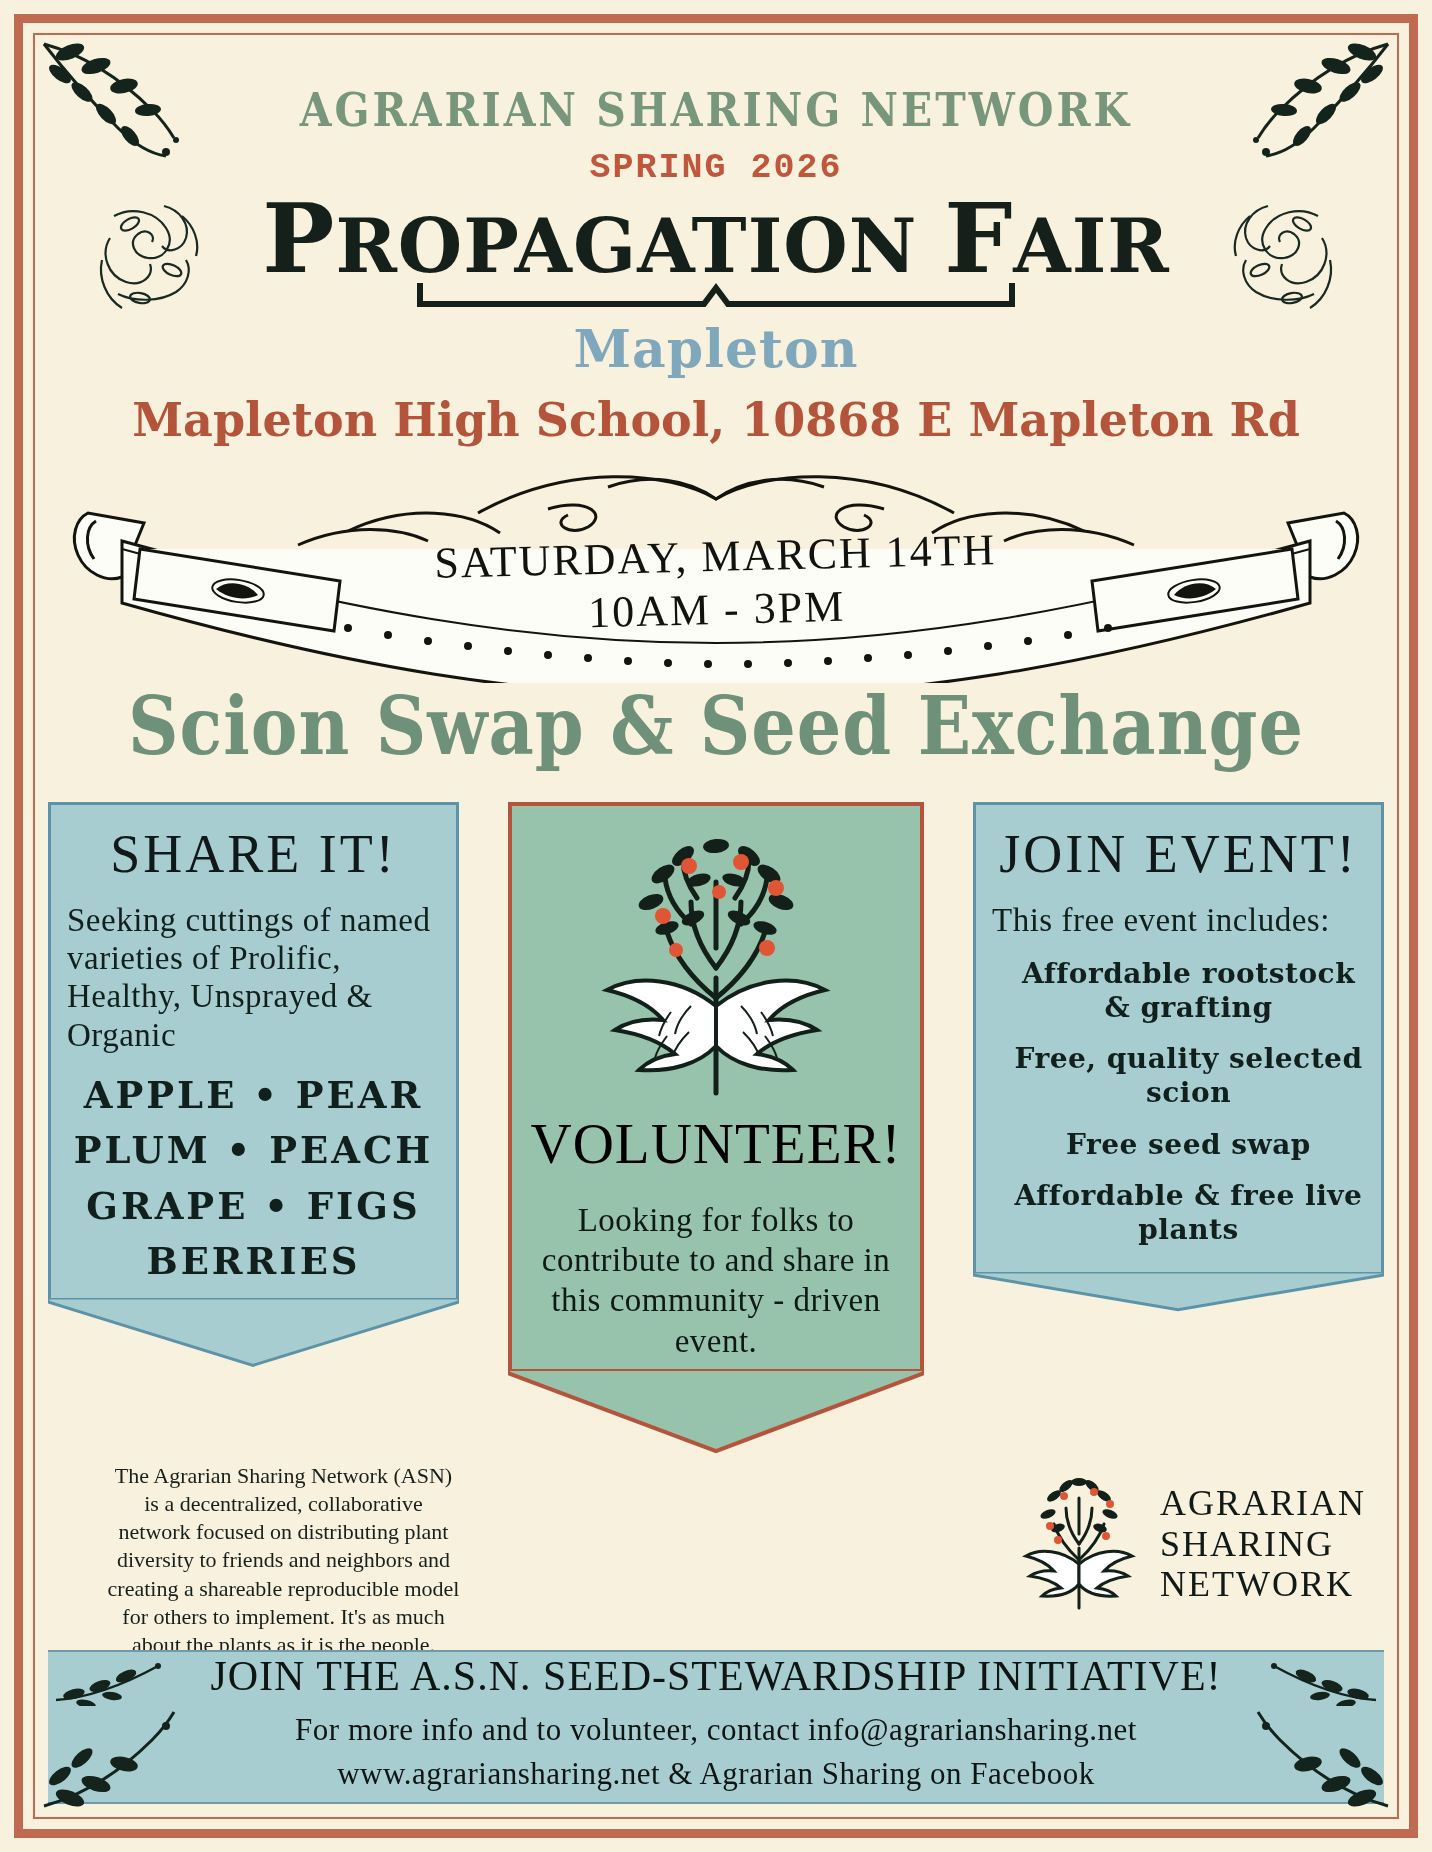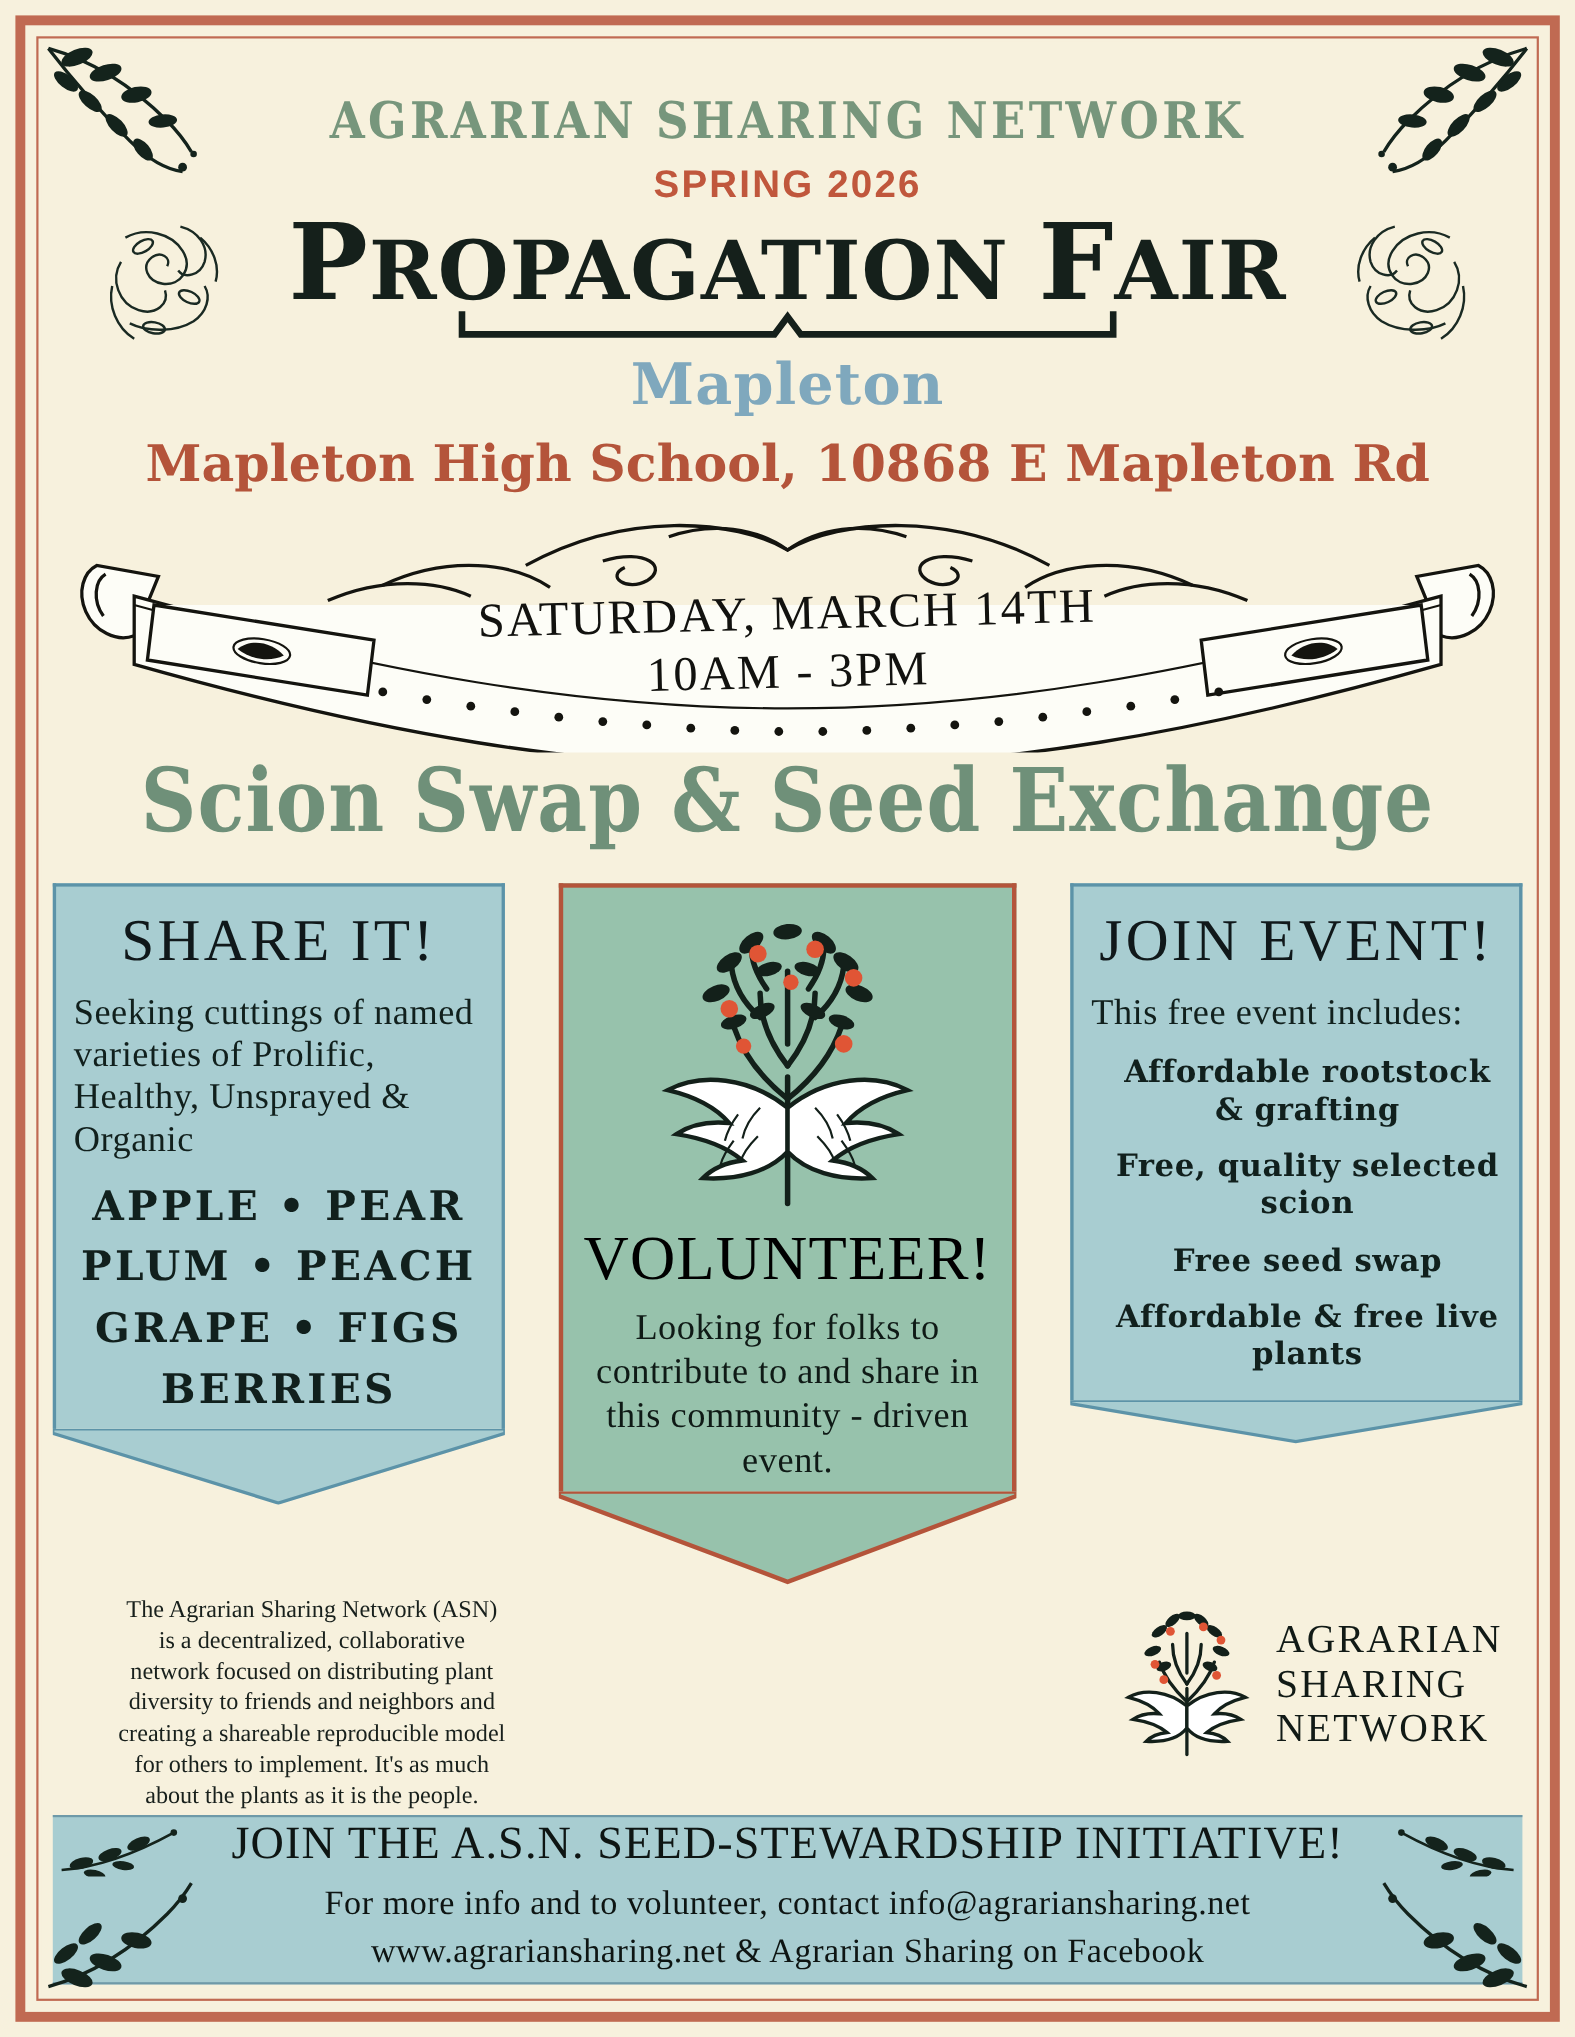--- a/index.html
+++ b/index.html
@@ -59,21 +59,21 @@
     font-family: "DejaVu Serif", serif;
     font-weight: bold;
     font-size: 41px;
     letter-spacing: 3px;
     color: #77967c;
     margin-top: 38px;
     transform: scaleY(1.12);
   }
   .season-line {
     text-align: center;
-    font-family: Liberation Sans, sans-serif;
+    font-family: Liberation Mono, monospace;
     font-weight: bold;
     font-size: 35px;
     letter-spacing: 2px;
     color: #c0573c;
     margin-top: 14px;
   }
   .bigtitle {
     text-align: center;
     font-family: "DejaVu Serif", serif;
     font-weight: bold;
@@ -226,21 +226,21 @@
     letter-spacing: 1px;
     color: #000000;
     margin-top: 8px;
   }
   .mid-p {
     text-align: center;
     font-family: "Liberation Serif", serif;
     font-size: 33px;
     line-height: 1.22;
     color: #0f1a16;
-    margin-top: 10px;
+    margin-top: 24px;
     letter-spacing: 0.5px;
   }
   .right-list {
     text-align: center;
     font-family: "DejaVu Serif", serif;
     font-weight: bold;
     font-size: 28px;
     letter-spacing: 0.5px;
     line-height: 1.2;
     color: #11201d;

